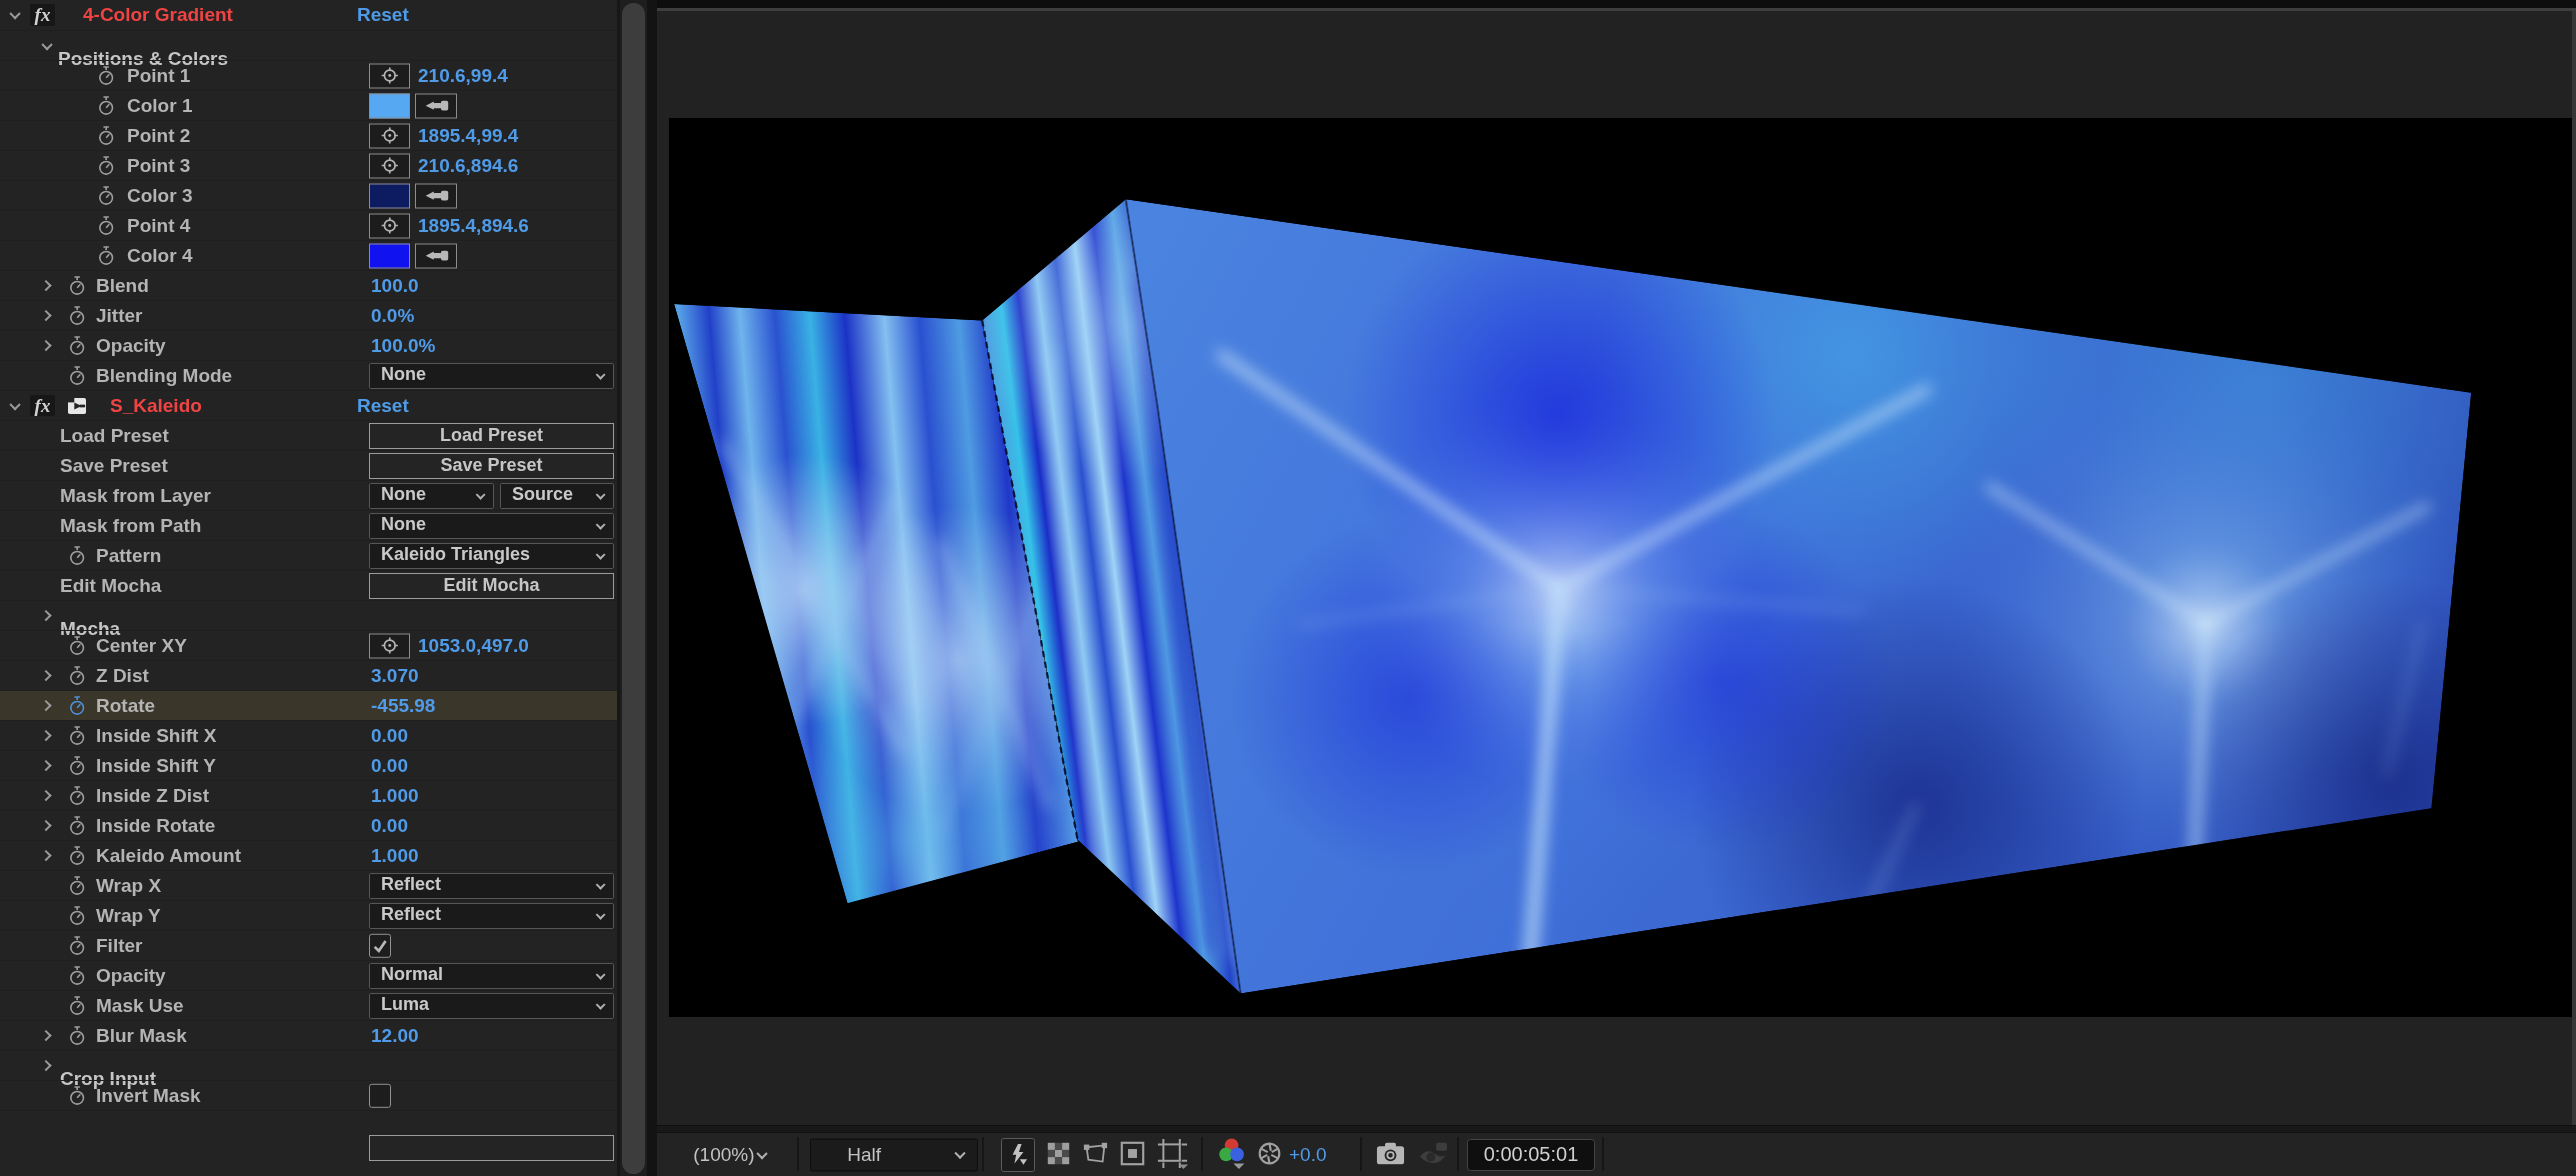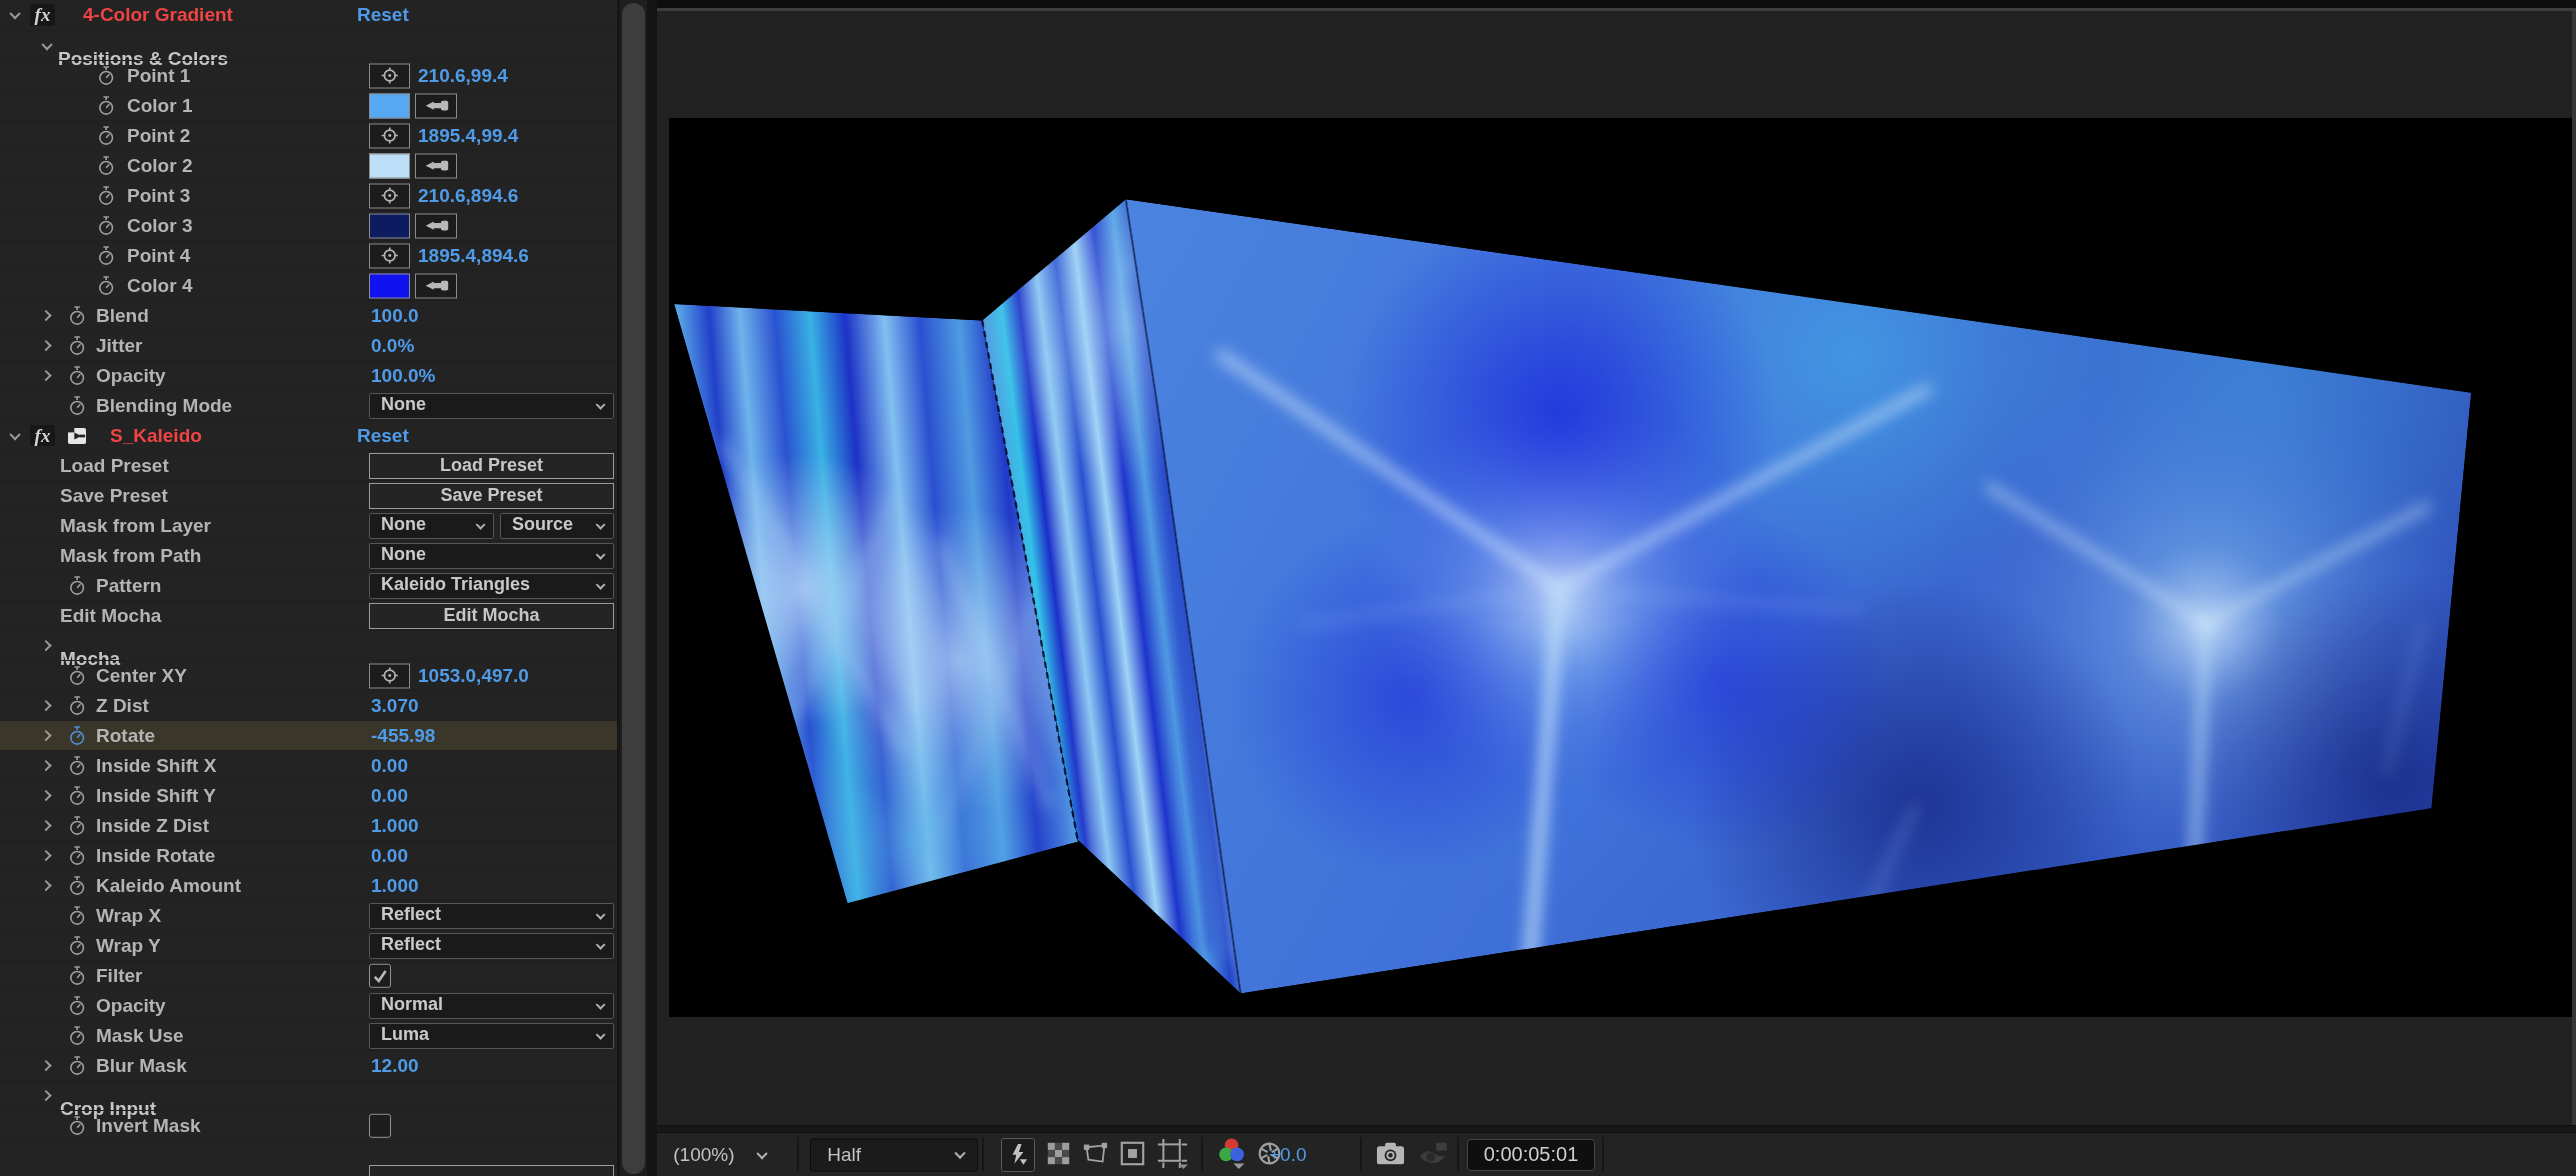--- a/index.html
+++ b/index.html
@@ -48,21 +48,21 @@
   
   #viewer{position:absolute;left:657px;top:0;width:1919px;height:1177px;background:#222222;}
   #v-topblack{position:absolute;left:0;top:0;width:1919px;height:8.1px;background:#0e0e0e;}
   #v-topline{position:absolute;left:0;top:8.1px;width:1919px;height:2.7px;background:#3e3e3e;}
   #comp{position:absolute;left:11.8px;top:118px;width:1903px;height:899px;background:#000;}
   #v-rstrip{position:absolute;right:0;top:11px;width:4.5px;height:1114px;background:#373737;}
   #v-seam{position:absolute;left:0;top:1125px;width:1919px;height:8.1px;background:#181818;border-top:0.9px solid #0f0f0f;border-bottom:0.9px solid #101010;}
   #vtb{position:absolute;left:0;top:1133px;width:1919px;height:43px;background:#232323;}
   .ti{position:absolute;top:50%;transform:translateY(-50%);}
   .tsep{position:absolute;top:3.6px;width:1.8px;height:34px;background:#161616;}
-  .ttext{font-size:19px;color:#c2c2c2;white-space:nowrap;}
+  .ttext{font-size:19px;color:#c2c2c2;white-space:nowrap;margin-left:20px;}
   #tb-res{left:153px;width:168px;height:33px;background:#1b1b1b;border:0.9px solid #0d0d0d;border-radius:1.8px;
       display:flex;align-items:center;padding-left:16.3px;}
   #tb-res .cv{right:12.7px;border-color:#b0b0b0;width:8.1px;height:8.1px;}
   #tb-fast{left:344px;width:34px;height:34px;background:#1c1c1c;border:1.8px solid #5a5a5a;border-radius:2.7px;
       display:flex;align-items:center;justify-content:center;}
   #tb-tc{left:810px;width:128px;height:32px;background:#0f0f0f;border:1.8px solid #454545;border-radius:3.6px;
       display:flex;align-items:center;justify-content:center;color:#cfcfcf;font-size:20px;}
   .zcv{position:absolute;top:50%;width:8.1px;height:8.1px;border-right:2.2px solid #b0b0b0;border-bottom:2.2px solid #b0b0b0;
       transform:translateY(-65%) rotate(45deg);}
 </style>
@@ -141,40 +141,20 @@
             <g stroke="#b4b4b4" stroke-width="1.8" fill="none">
               <circle cx="13" cy="10" r="6"></circle>
               <path d="M13 1v4M13 15v4M4 10h4M18 10h4"></path>
             </g>
             <circle cx="13" cy="10" r="1.6" fill="#b4b4b4"></circle>
           </svg>
         </span>
       <span class="val pt">1895.4,99.4</span>
     </div>
 
-    <div class="row">
-      <svg class="sw" style="left:98px" width="16.3" height="21" viewBox="0 0 18 23">
-          <g fill="none" stroke="#9e9e9e" stroke-width="1.8">
-            <path d="M6 1.5h6M9 1.5v3.5"></path>
-            <circle cx="9" cy="13.5" r="7"></circle>
-            <path d="M9 13.5l3.5-4"></path>
-          </g>
-        </svg>
-      <span class="lbl" style="left:127px">Color 2</span>
-      <span class="swatch" style="background-color: rgb(188, 223, 247);"></span>
-      <span class="dropper">
-          <svg width="27" height="16.3" viewBox="0 0 30 18">
-            <g fill="#b8b8b8">
-              <polygon points="3,9 12,4.5 12,13.5"></polygon>
-              <rect x="10" y="6" width="12" height="6" rx="3"></rect>
-              <rect x="20" y="3.5" width="8" height="11" rx="2"></rect>
-            </g>
-          </svg>
-        </span>
-    </div>
 
     <div class="row">
       <svg class="sw" style="left:98px" width="16.3" height="21" viewBox="0 0 18 23">
           <g fill="none" stroke="#9e9e9e" stroke-width="1.8">
             <path d="M6 1.5h6M9 1.5v3.5"></path>
             <circle cx="9" cy="13.5" r="7"></circle>
             <path d="M9 13.5l3.5-4"></path>
           </g>
         </svg>
       <span class="lbl" style="left:127px">Point 3</span>

